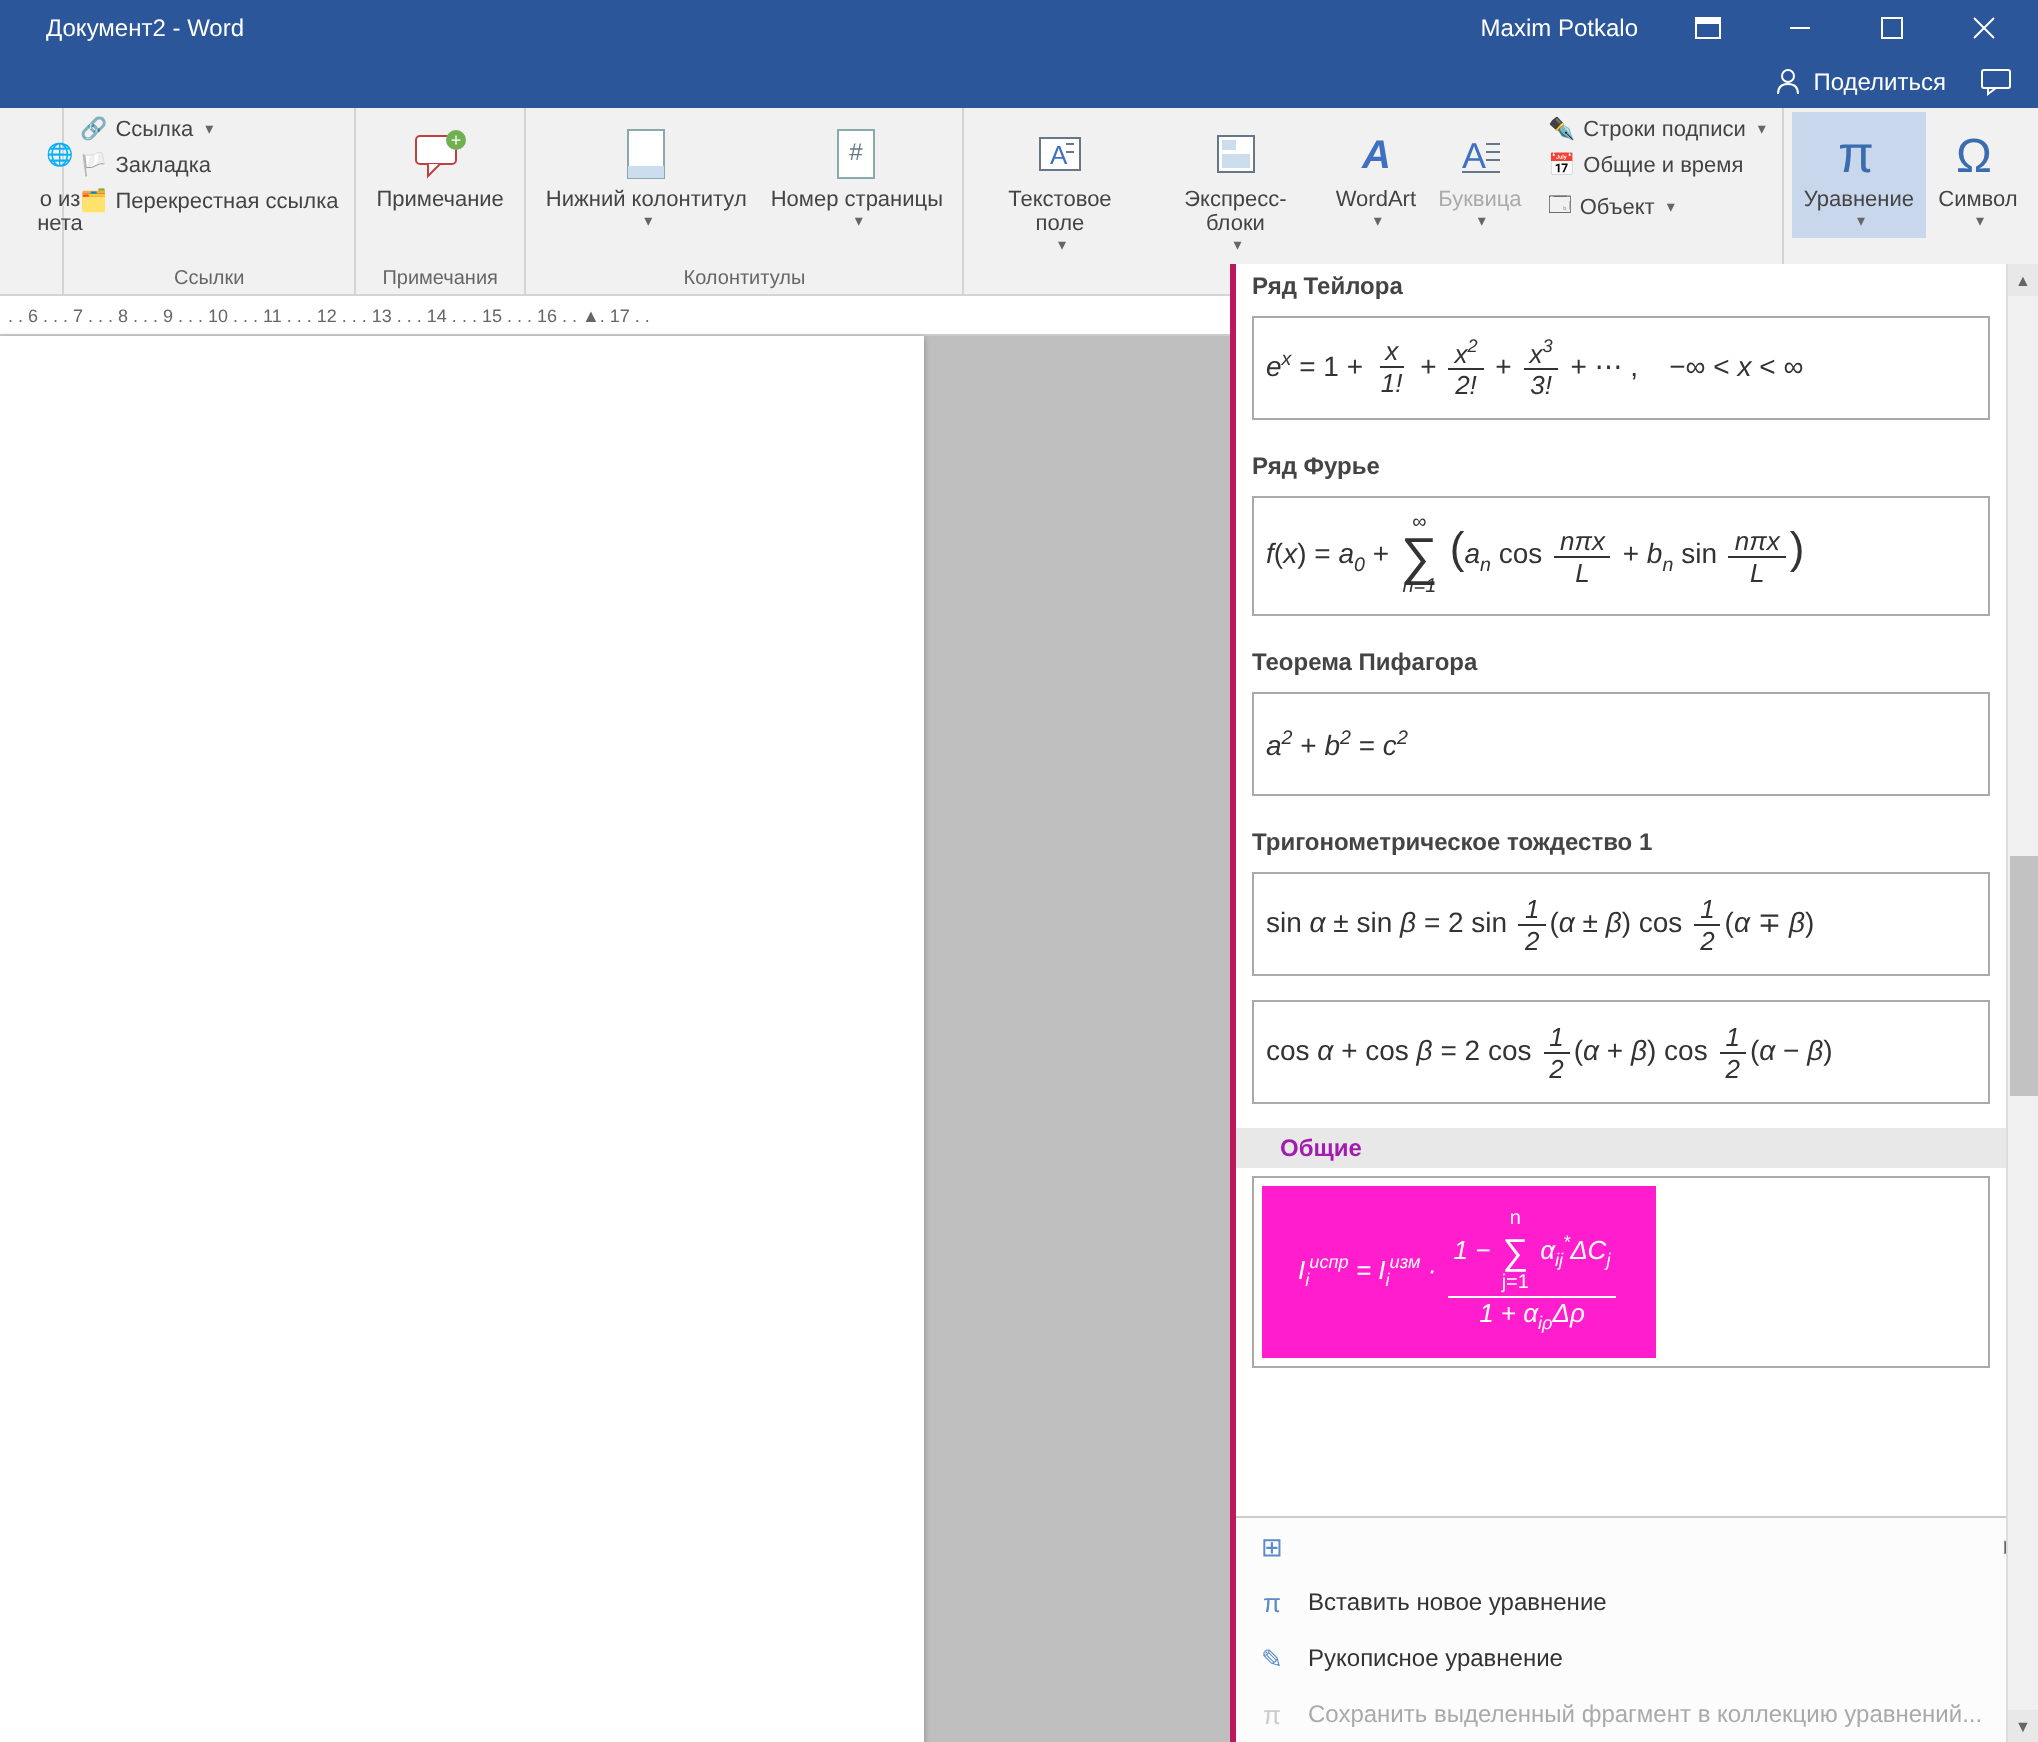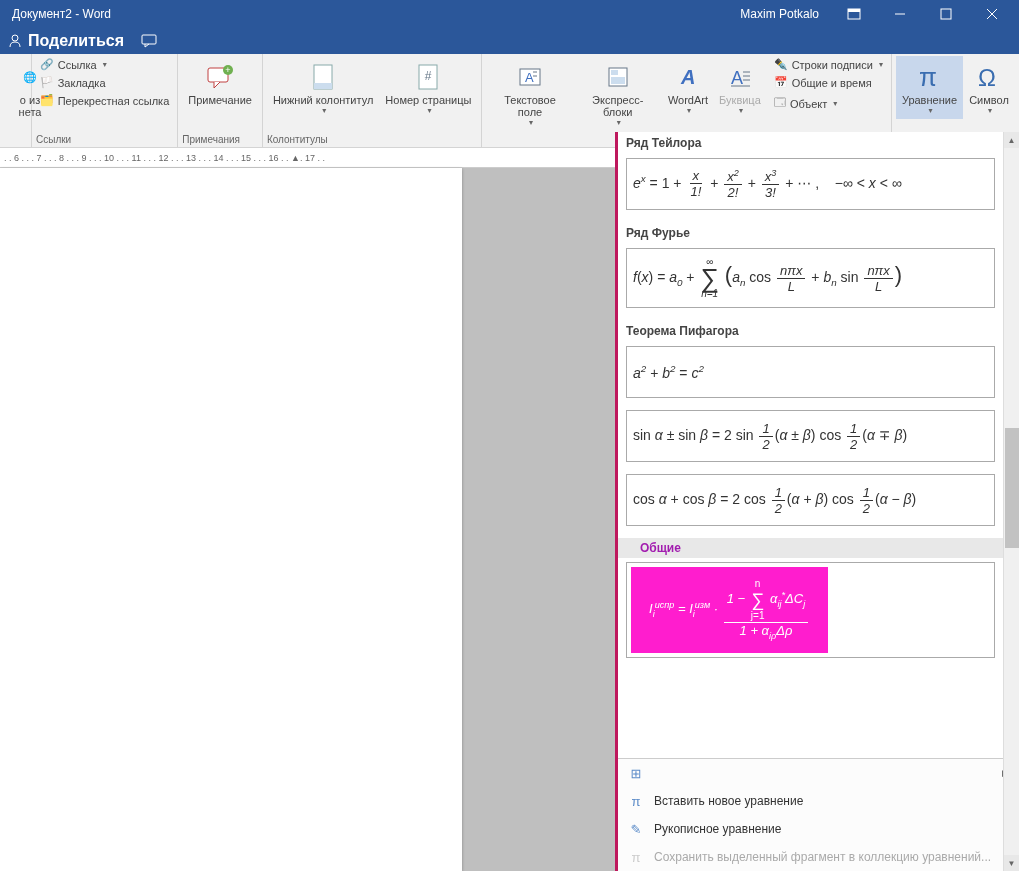--- a/index.html
+++ b/index.html
@@ -1,31 +1,31 @@
 <!DOCTYPE html>
 <html><head>
 <meta charset="utf-8">
 <style>
 * { margin: 0; padding: 0; box-sizing: border-box; font-family: "Segoe UI", Tahoma, sans-serif; }
 body { width: 1019px; height: 871px; background: #e6e6e6; overflow: hidden; position: relative; }
 
 .titlebar { height: 28px; background: #2b579a; display: flex; align-items: center; color: #fff; font-size: 12px; padding: 0 4px; }
-.titlebar .title { margin-left: 8px; }
+.titlebar .title { margin-left: 19px; }
 .titlebar .spacer { flex: 1; }
 .titlebar .user { margin-right: 12px; }
 .titlebar .winbtn { width: 46px; height: 28px; display: flex; align-items: center; justify-content: center; cursor: pointer; }
 
-.sharebar { height: 26px; background: #2b579a; display: flex; align-items: center; justify-content: flex-start; padding-right: 8px; color: #fff; font-size: 16px; gap: 4px; font-weight: bold; }
+.sharebar { height: 26px; background: #2b579a; display: flex; align-items: center; justify-content: flex-end; padding-right: 8px; color: #fff; font-size: 12px; gap: 4px; }
 .share-btn { display: flex; align-items: center; gap: 6px; padding: 2px 8px; cursor: pointer; }
 .comment-ic { width: 26px; height: 20px; display: flex; align-items: center; justify-content: center; cursor: pointer; }
 
 .ribbon { height: 94px; background: #f1f1f1; display: flex; border-bottom: 1px solid #d4d4d4; }
 .rgroup { border-right: 1px solid #d4d4d4; display: flex; flex-direction: column; padding: 2px 4px 0; }
 .rgroup .items { flex: 1; display: flex; align-items: flex-start; }
-.rgroup .glabel { font-size: 10px; color: #666; text-align: left; padding: 2px 0; }
+.rgroup .glabel { font-size: 10px; color: #666; text-align: center; padding: 2px 0; }
 .rbtn-small { font-size: 11px; color: #444; padding: 2px 4px; display: flex; align-items: center; gap: 4px; cursor: pointer; white-space: nowrap; }
 .rbtn-big { display: flex; flex-direction: column; align-items: center; justify-content: flex-start; padding: 4px 6px; cursor: pointer; font-size: 11px; color: #444; text-align: center; min-width: 52px; }
 .rbtn-big .ic { height: 34px; display: flex; align-items: center; justify-content: center; }
 .rbtn-big .lbl { line-height: 12px; }
 .rbtn-big.active { background: #c8d7ec; }
 .stack { display: flex; flex-direction: column; gap: 1px; }
 .drop::after { content: "▾"; font-size: 8px; margin-left: 2px; color: #666; }
 
 .ruler { height: 20px; background: #fff; border-bottom: 1px solid #ccc; font-size: 9px; color: #666; padding-left: 4px; display: flex; align-items: center; overflow: hidden; white-space: nowrap; }
 
@@ -306,20 +306,21 @@
             <span class="n">nπx</span>
             <span class="d">L</span>
           </span><span class="upright" style="font-size:22px">)</span></span>
     </div>
 
     <div class="eq-head">Теорема Пифагора</div>
     <div class="eq-box">
       <span class="math">a<sup>2</sup> <span class="upright">+</span> b<sup>2</sup> <span class="upright">=</span> c<sup>2</sup></span>
     </div>
 
+    <div class="eq-head">Тригонометрическое тождество 1</div>
     <div class="eq-box">
       <span class="math"><span class="upright">sin</span> α <span class="upright">±</span> <span class="upright">sin</span> β <span class="upright">= 2 sin</span> <span class="frac">
             <span class="n">1</span>
             <span class="d">2</span>
           </span><span class="upright">(</span>α <span class="upright">±</span> β<span class="upright">) cos</span> <span class="frac">
             <span class="n">1</span>
             <span class="d">2</span>
           </span><span class="upright">(</span>α <span class="upright">∓</span> β<span class="upright">)</span></span>
     </div>
 

